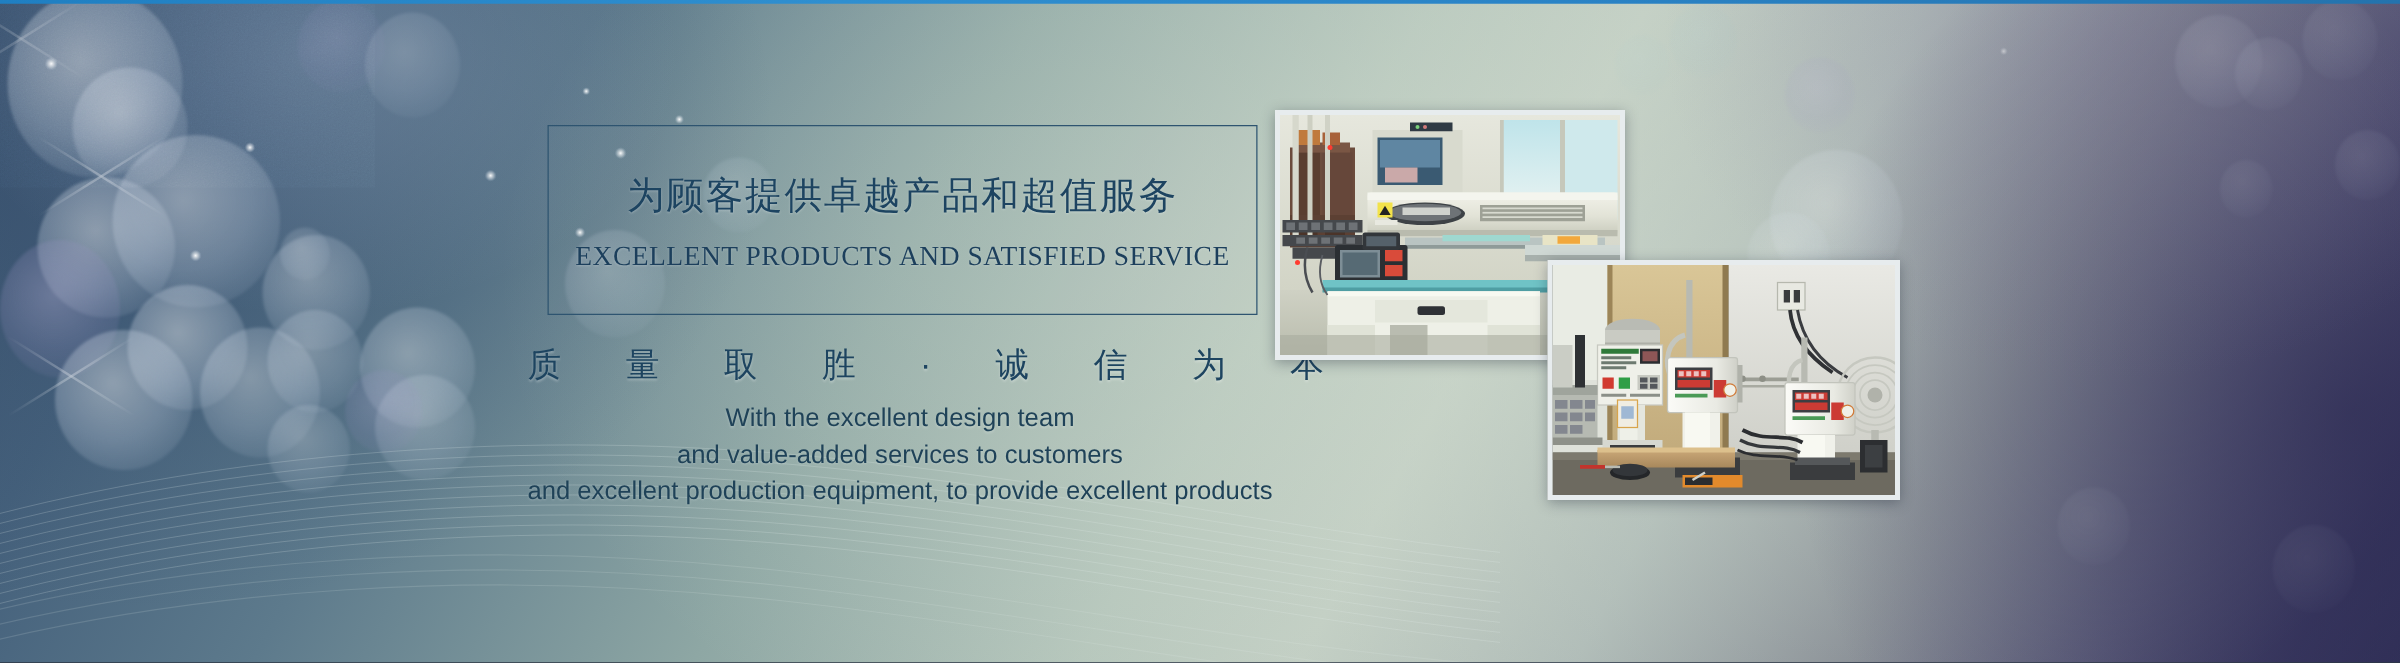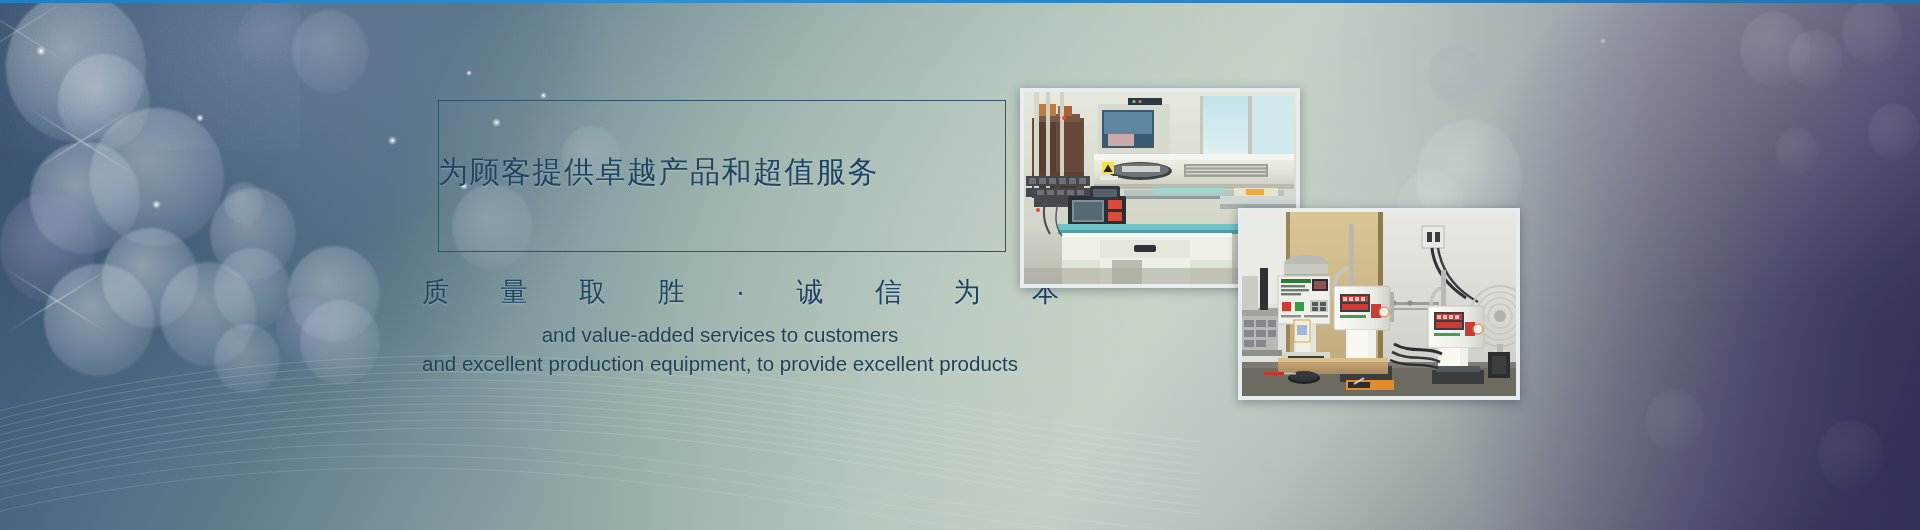--- a/index.html
+++ b/index.html
@@ -94,22 +94,22 @@
   #text-block { position:absolute; left:0; top:0; width:1200px; height:530px; z-index:20; }
 
   #headline-box {
     position:absolute;
     left:438px; top:100px;
     width:568px; height:152px;
     border:1.6px solid #2e5470;
     background:rgba(255,255,255,0.015);
   }
   #headline-cn {
-    position:absolute; left:438px; top:152px; width:568px;
-    text-align:left;
+    position:absolute; left:438px; top:136px; width:568px;
+    text-align:center;
     font-size:30px; font-weight:400; letter-spacing:1.5px;
     color:#1d4461;
     font-family:"Liberation Sans", sans-serif;
     text-shadow:0 1px 2px rgba(255,255,255,0.28);
   }
   #headline-en {
     position:absolute; left:438px; top:192px; width:568px;
     text-align:center;
     font-size:22px; font-weight:400; letter-spacing:0.4px;
     color:#1c3f5c;
@@ -240,24 +240,26 @@
       <path d="M-20,286 C 160,242 380,224 620,250 C 840,274 1020,314 1220,328"></path>
     </g>
   </svg>
 
   <div id="text-block">
 
     <div id="headline-box"></div>
 
     <div id="headline-cn">为顾客提供卓越产品和超值服务</div>
 
+    <div id="headline-en">EXCELLENT PRODUCTS AND SATISFIED SERVICE</div>
 
     <div id="slogan">质 量 取 胜 · 诚 信 为 本</div>
 
     <div id="paragraph">
+      <span class="pline">With the excellent design team</span>
       <span class="pline">and value-added services to customers</span>
       <span class="pline">and excellent production equipment, to provide excellent products</span>
     </div>
   </div>
 
   <div id="photos">
 
     <div class="photo" id="photo-lab">
       <div class="scene">
         <svg viewBox="0 0 272 192" preserveAspectRatio="none">

